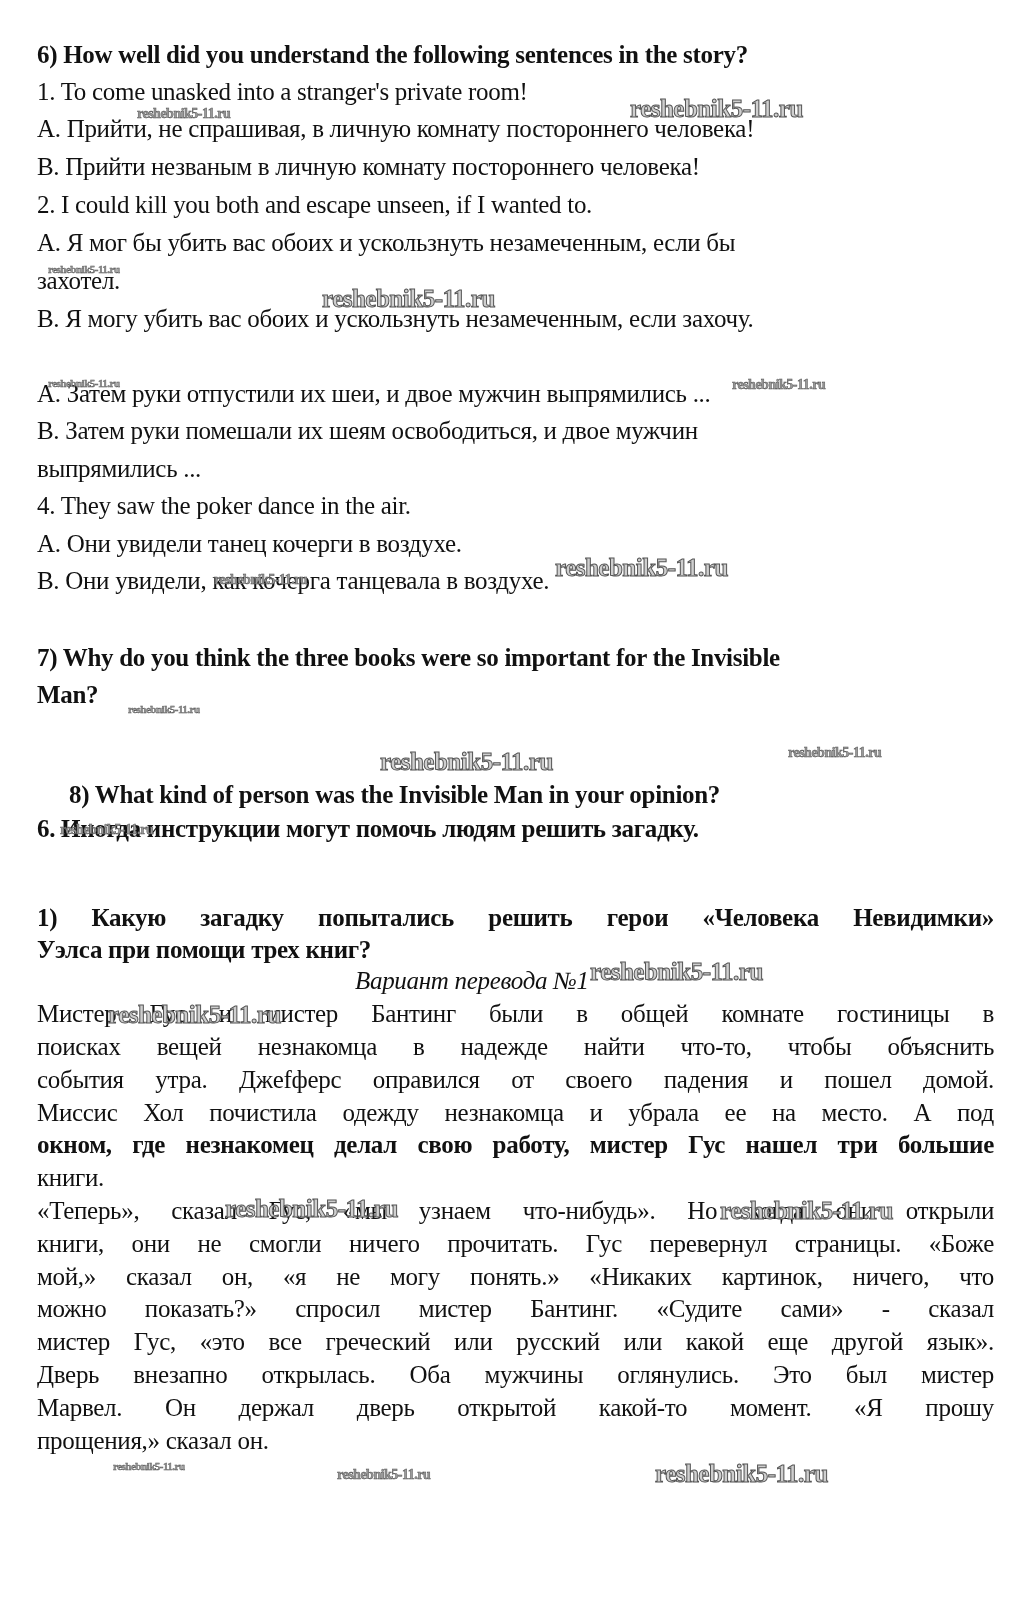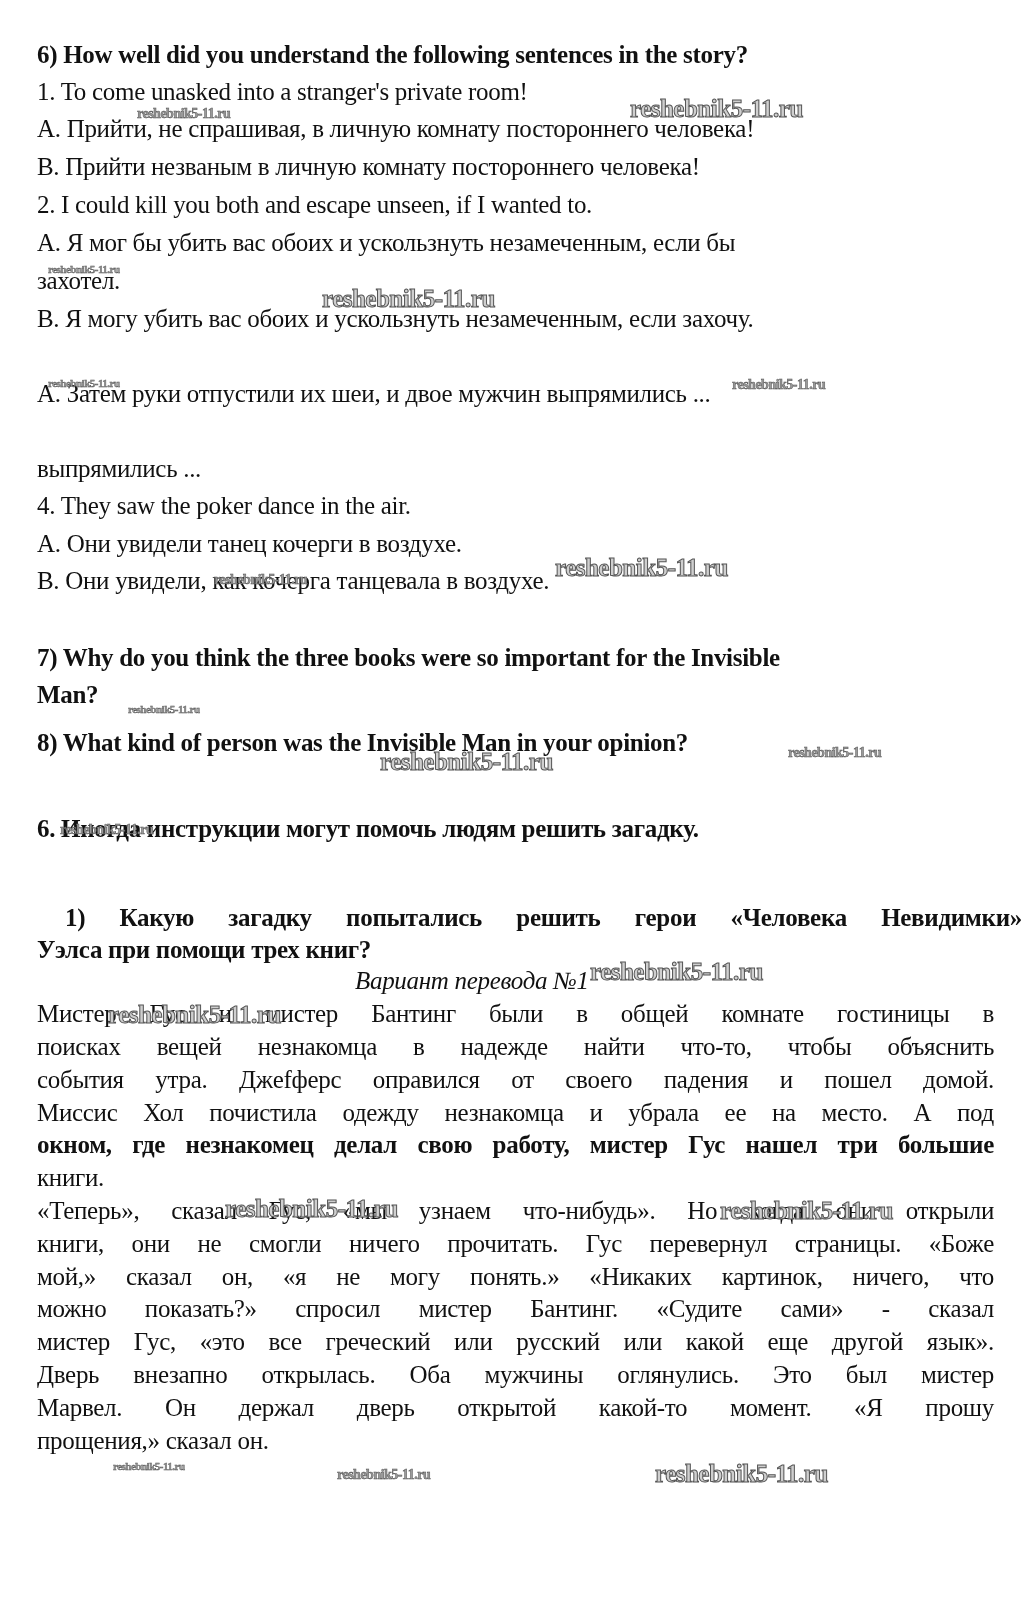--- a/index.html
+++ b/index.html
@@ -38,34 +38,35 @@
   <div class="ln" style="top:77px;">1. To come unasked into a stranger's private room!</div>
   <div class="ln" style="top:114px;">A. Прийти, не спрашивая, в личную комнату постороннего человека!</div>
   <div class="ln" style="top:152px;">B. Прийти незваным в личную комнату постороннего человека!</div>
 
   <div class="ln" style="top:190px;text-align:right;">2. I could kill you both and escape unseen, if I wanted to.</div>
   <div class="ln" style="top:228px;">A. Я мог бы убить вас обоих и ускользнуть незамеченным, если бы</div>
   <div class="ln" style="top:266px;">захотел.</div>
   <div class="ln" style="top:304px;">B. Я могу убить вас обоих и ускользнуть незамеченным, если захочу.</div>
 
   <div class="ln" style="top:379px;">A. Затем руки отпустили их шеи, и двое мужчин выпрямились ...</div>
+  <div class="ln" style="top:416px;">B. Затем руки помешали их шеям освободиться, и двое мужчин</div>
   <div class="ln" style="top:454px;">выпрямились ...</div>
 
   <div class="ln" style="top:491px;">4. They saw the poker dance in the air.</div>
   <div class="ln" style="top:529px;">A. Они увидели танец кочерги в воздухе.</div>
   <div class="ln" style="top:566px;">B. Они увидели, как кочерга танцевала в воздухе.</div>
 
   <div class="ln bold" style="top:643px;">7) Why do you think the three books were so important for the Invisible</div>
   <div class="ln bold" style="top:680px;">Man?</div>
 
-  <div class="ln bold" style="top:728px;">8) What kind of person was the Invisible Man in your opinion?</div>
+  <div class="ln bold" style="top:780px;margin-left:32px;">8) What kind of person was the Invisible Man in your opinion?</div>
 
   <div class="ln bold" style="top:814px;">6. Иногда инструкции могут помочь людям решить загадку.</div>
 
-  <div class="ln bold just" style="top:903px;margin-left:28px;">1) Какую загадку попытались решить герои «Человека Невидимки»</div>
+  <div class="ln bold just" style="top:903px;">1) Какую загадку попытались решить герои «Человека Невидимки»</div>
   <div class="ln bold" style="top:935px;">Уэлса при помощи трех книг?</div>
 
   <div class="ln italic" style="top:966px; left:355px;">Вариант перевода №1</div>
 
   <div class="ln just" style="top:999px;">Мистер Гус и мистер Бантинг были в общей комнате гостиницы в</div>
   <div class="ln just" style="top:1032px;">поисках вещей незнакомца в надежде найти что-то, чтобы объяснить</div>
   <div class="ln just" style="top:1065px;">события утра. Джefферс оправился от своего падения и пошел домой.</div>
   <div class="ln just" style="top:1098px;">Миссис Хол почистила одежду незнакомца и убрала ее на место. А под</div>
   <div class="ln just" style="top:1130px;font-weight:bold;">окном, где незнакомец делал свою работу, мистер Гус нашел три большие</div>
   <div class="ln" style="top:1163px;">книги.</div>

